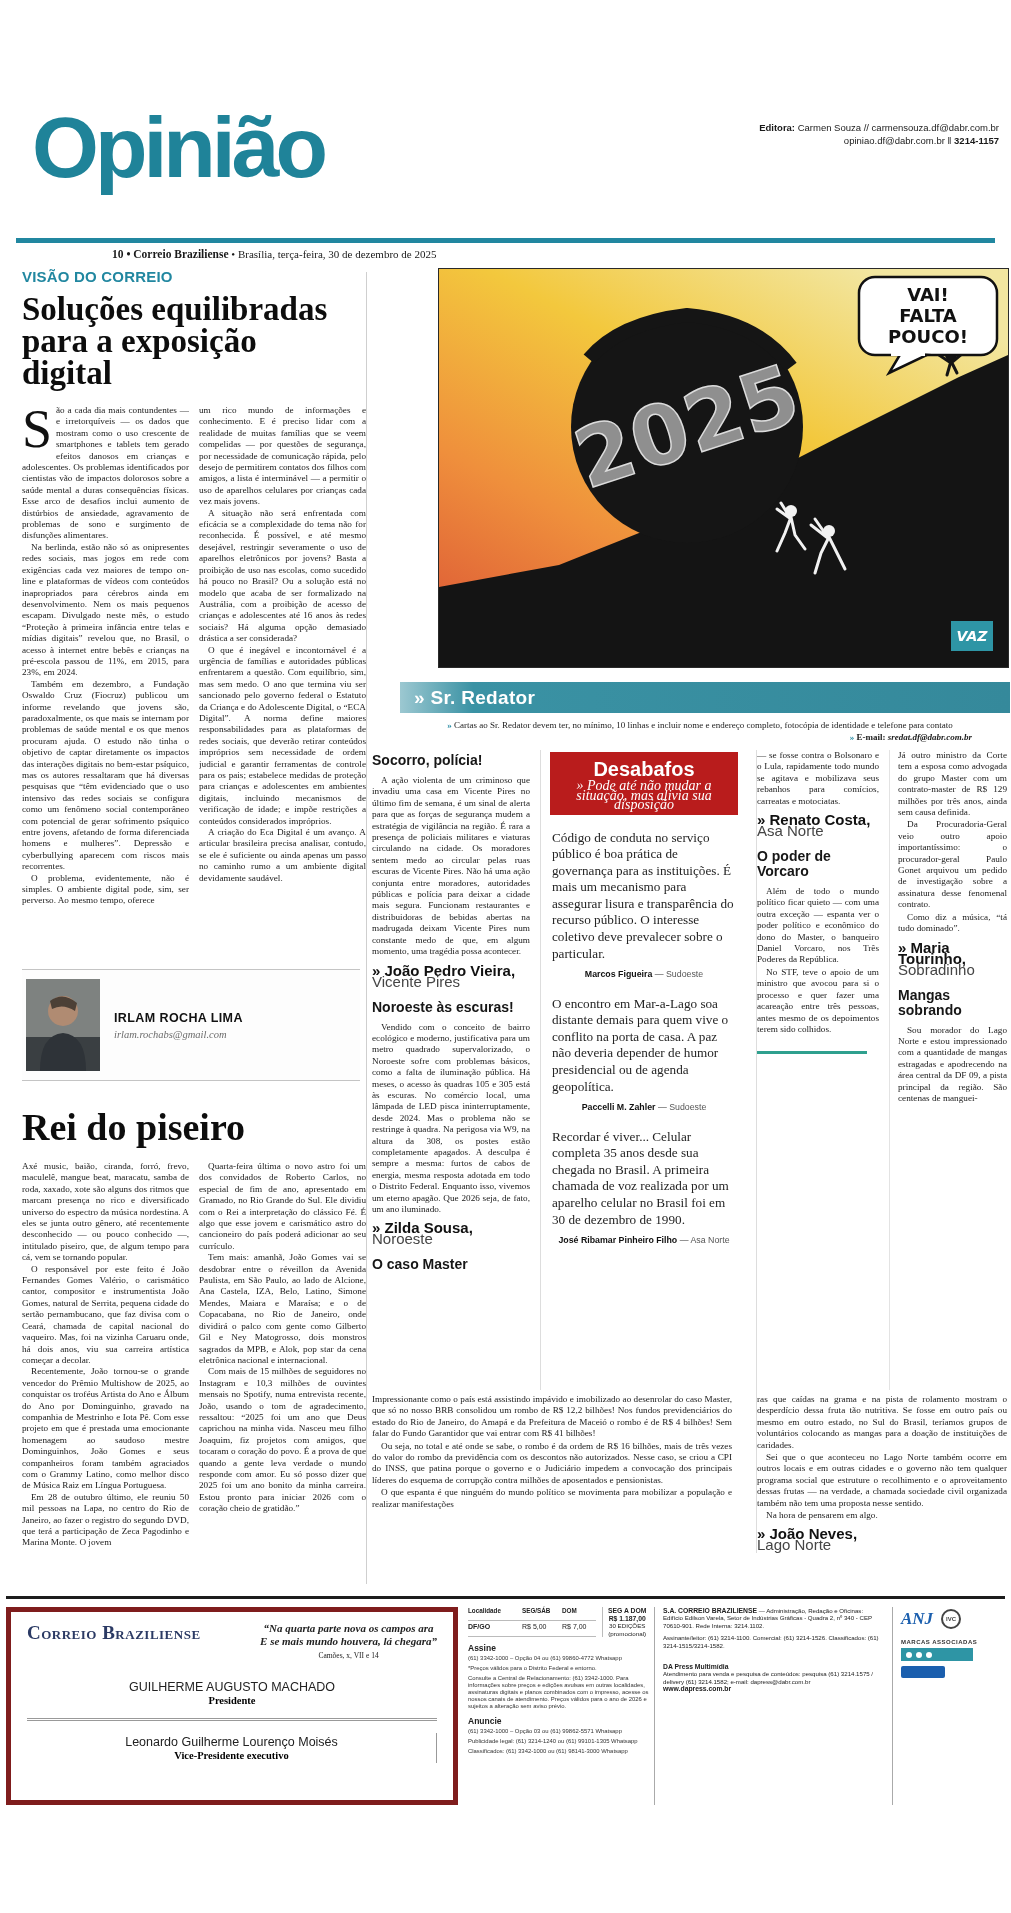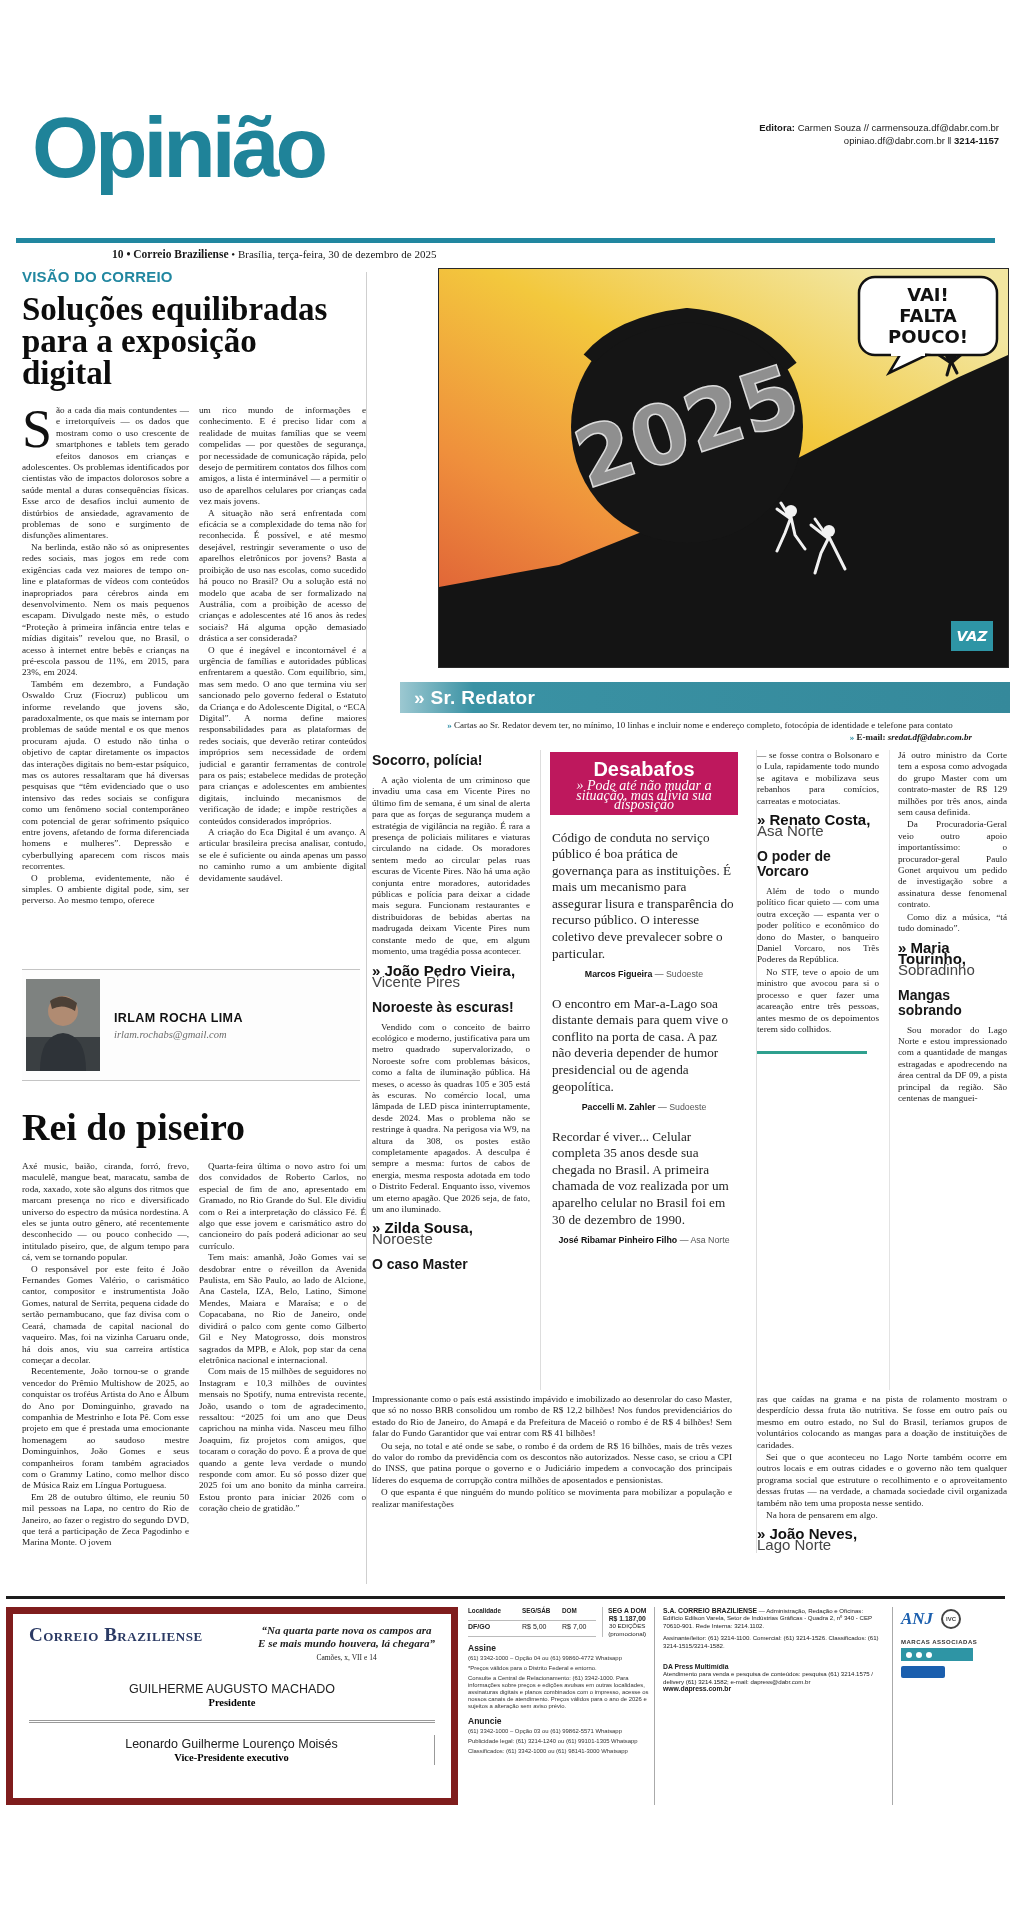--- a/index.html
+++ b/index.html
@@ -74,28 +74,28 @@
   .blk-p { text-indent:9px; }
   .blk-sig { margin:7px 0 3px; font-family:"Liberation Sans",sans-serif; font-size:15px; line-height:11px; }
   .sig-name { display:block; font-weight:bold; color:#111; }
   .sig-loc { display:block; color:#454545; }
   .blk-q { font-size:13.2px; line-height:16.6px; color:#242424; text-align:left; margin:15px 2px 7px; }
   .blk-qa { text-align:center; font-family:"Liberation Sans",sans-serif; font-size:8.8px; margin-bottom:13px; }
   .blk-qa .sig-name { display:inline; }
   .blk-qa .sig-loc { display:inline; color:#555; }
   .blk-tl { height:3px; width:90%; background:#2fa08e; margin-top:16px; }
 
-  .desabafos { background:#be185d; color:#fff; text-align:center; padding:6px 4px 5px; margin:2px 0 4px; }
+  .desabafos { background:#b91c1c; color:#fff; text-align:center; padding:6px 4px 5px; margin:2px 0 4px; }
   .dtitle { font-family:"Liberation Sans",sans-serif; font-weight:bold; font-size:20px; line-height:22px; }
   .dsub { font-size:14px; line-height:9.5px; font-style:italic; margin-top:1px; }
 
   
   .footer-rule { position:absolute; top:1596px; left:6px; width:999px; height:3px; background:#1c1c1c; }
   footer { position:absolute; top:1607px; left:6px; width:999px; height:198px; display:flex; }
-  .fbox { width:452px; border:7px solid #7f1d1d; padding:10px 16px; margin-right:10px; position:relative; }
+  .fbox { width:452px; border:5px solid #7f1d1d; padding:10px 16px; margin-right:10px; position:relative; }
   .flogo { font-family:"Liberation Serif",serif; font-weight:bold; font-size:19px; color:#2b3a64;
            font-variant:small-caps; letter-spacing:.5px; }
   .frow1 { display:flex; justify-content:space-between; align-items:flex-start; }
   .fquote { text-align:center; font-style:italic; font-weight:bold; font-size:11px; line-height:13px; color:#222; }
   .fquote-src { font-style:normal; font-weight:normal; font-size:7.5px; margin-top:1px; }
   .fpres { text-align:center; margin-top:18px; }
   .fname { font-family:"Liberation Sans",sans-serif; font-size:12.5px; color:#222; }
   .ftitle { font-weight:bold; font-size:10.5px; margin-top:1px; }
   .fdbl { height:3px; border-top:1px solid #999; border-bottom:1px solid #999; margin:12px 0 0; }
   .frow2 { display:flex; margin-top:12px; }

